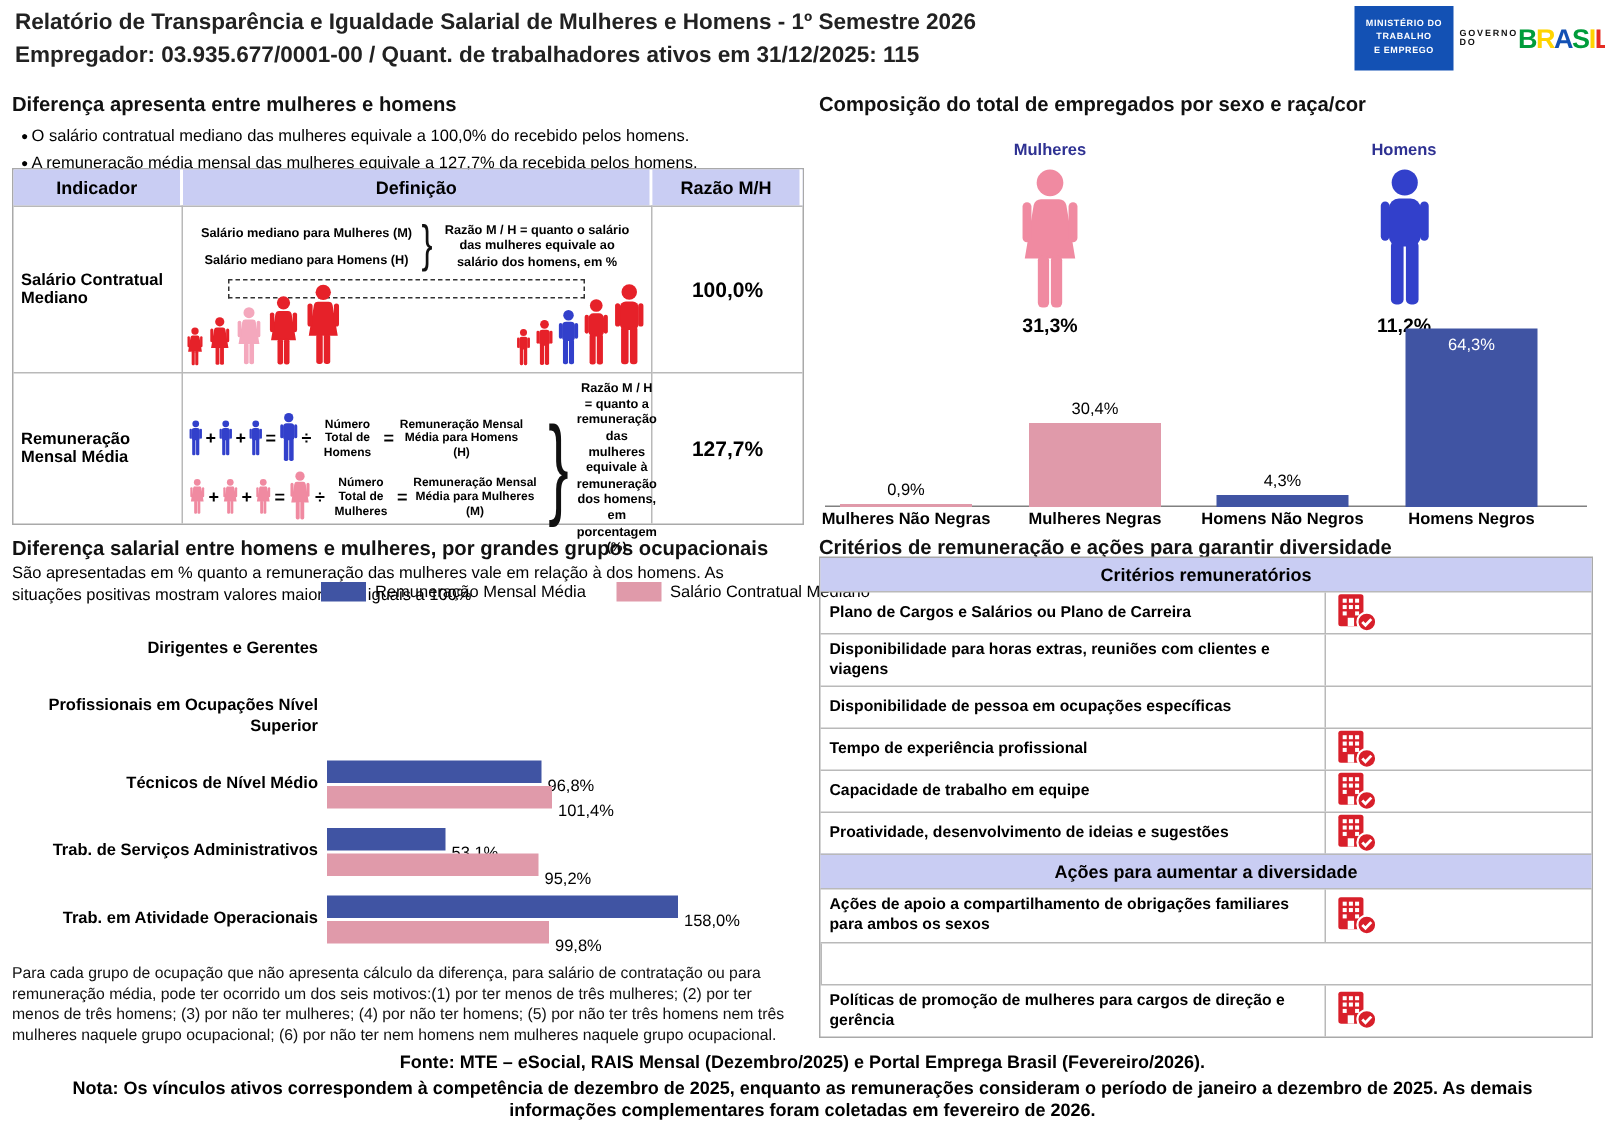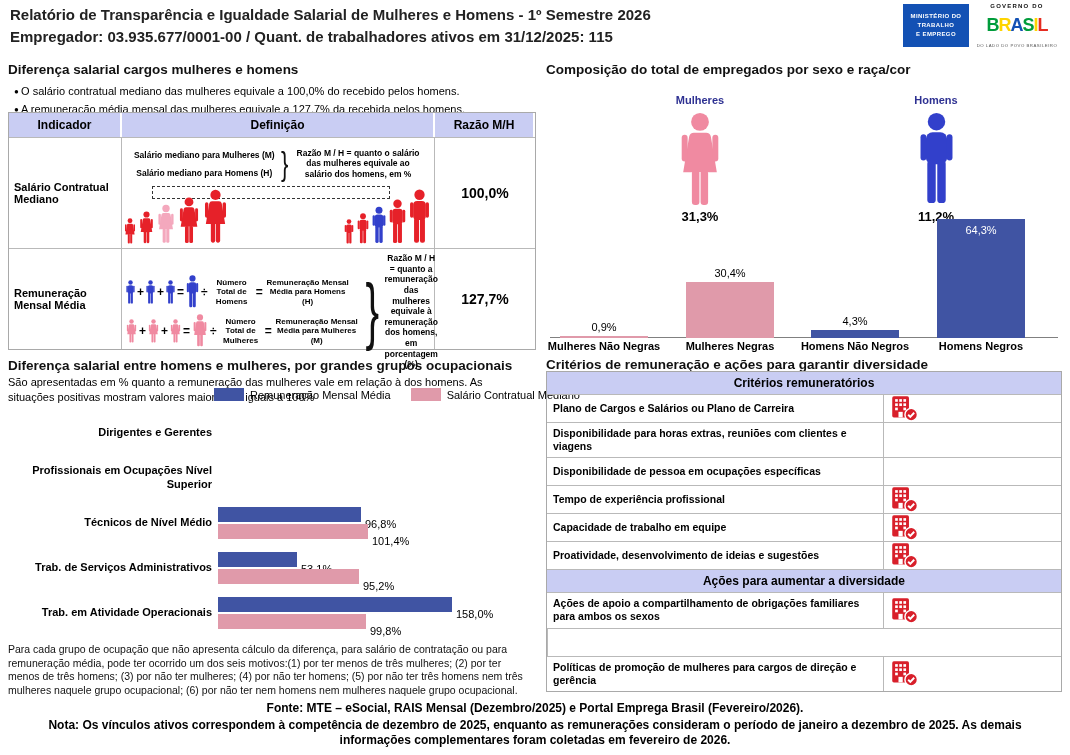--- a/index.html
+++ b/index.html
@@ -6,21 +6,21 @@
   body { background:#fff; font-family:"Liberation Sans", sans-serif; }
   .page { position:relative; width:1070px; height:755px; background:#fff; color:#000; overflow:hidden; }
 
   
   .hdr-title { position:absolute; left:10px; top:6px; font-size:15px; font-weight:bold; color:#222; }
   .hdr-emp   { position:absolute; left:10px; top:28px; font-size:15px; font-weight:bold; color:#222; }
   .mte-box { position:absolute; left:903px; top:4px; width:66px; height:43px; background:#1351b4;
              display:flex; flex-direction:column; align-items:center; justify-content:center;
              color:#fff; font-size:6px; font-weight:bold; text-align:center; line-height:1.5; letter-spacing:.4px; }
   .gov-box { position:absolute; left:973px; top:3px; width:88px; height:45px; background:#fff;
-             display:flex; flex-direction:column; align-items:center; justify-content:space-between; }
+             display:flex; flex-direction:row; align-items:center; justify-content:flex-start; }
   .gov-top { font-size:6px; font-weight:bold; letter-spacing:1.2px; color:#111; }
   .brasil  { font-size:18px; font-weight:900; letter-spacing:-1px; line-height:1; }
   .gov-bot { font-size:4.3px; color:#555; letter-spacing:.5px; margin-top:2px; }
 
   .sec-title { font-size:13.5px; font-weight:bold; color:#111; }
 
   
   .sd-title { position:absolute; left:8px; top:62px; }
   .sd-bullets { position:absolute; left:14px; top:82px; font-size:11px; line-height:1.65; }
   .sd-bullets div::before { content:"● "; font-size:8px; vertical-align:1px; }
@@ -152,21 +152,21 @@
     <div>MINISTÉRIO DO</div>
     <div>TRABALHO</div>
     <div>E EMPREGO</div>
   </div>
   <div class="gov-box">
     <div class="gov-top">GOVERNO DO</div>
     <div class="brasil" id="brasil-wordmark"><span style="color: rgb(0, 156, 59);">B</span><span style="color: rgb(255, 212, 0);">R</span><span style="color: rgb(19, 81, 180);">A</span><span style="color: rgb(0, 156, 59);">S</span><span style="color: rgb(255, 212, 0);">I</span><span style="color: rgb(229, 44, 33);">L</span></div>
     <div class="gov-bot">DO LADO DO POVO BRASILEIRO</div>
   </div>
 
-  <div class="sec-title sd-title">Diferença salarial cargos mulheres e homens</div>
+  <div class="sec-title sd-title">Diferença apresenta entre mulheres e homens</div>
   <div class="sd-bullets">
     <div>O salário contratual mediano das mulheres equivale a 100,0% do recebido pelos homens.</div>
     <div>A remuneração média mensal das mulheres equivale a 127,7% da recebida pelos homens.</div>
   </div>
 
   <div class="sd-table">
     <div class="sd-grid">
       <div class="sd-h">Indicador</div>
       <div class="sd-h">Definição</div>
       <div class="sd-h">Razão M/H</div>

